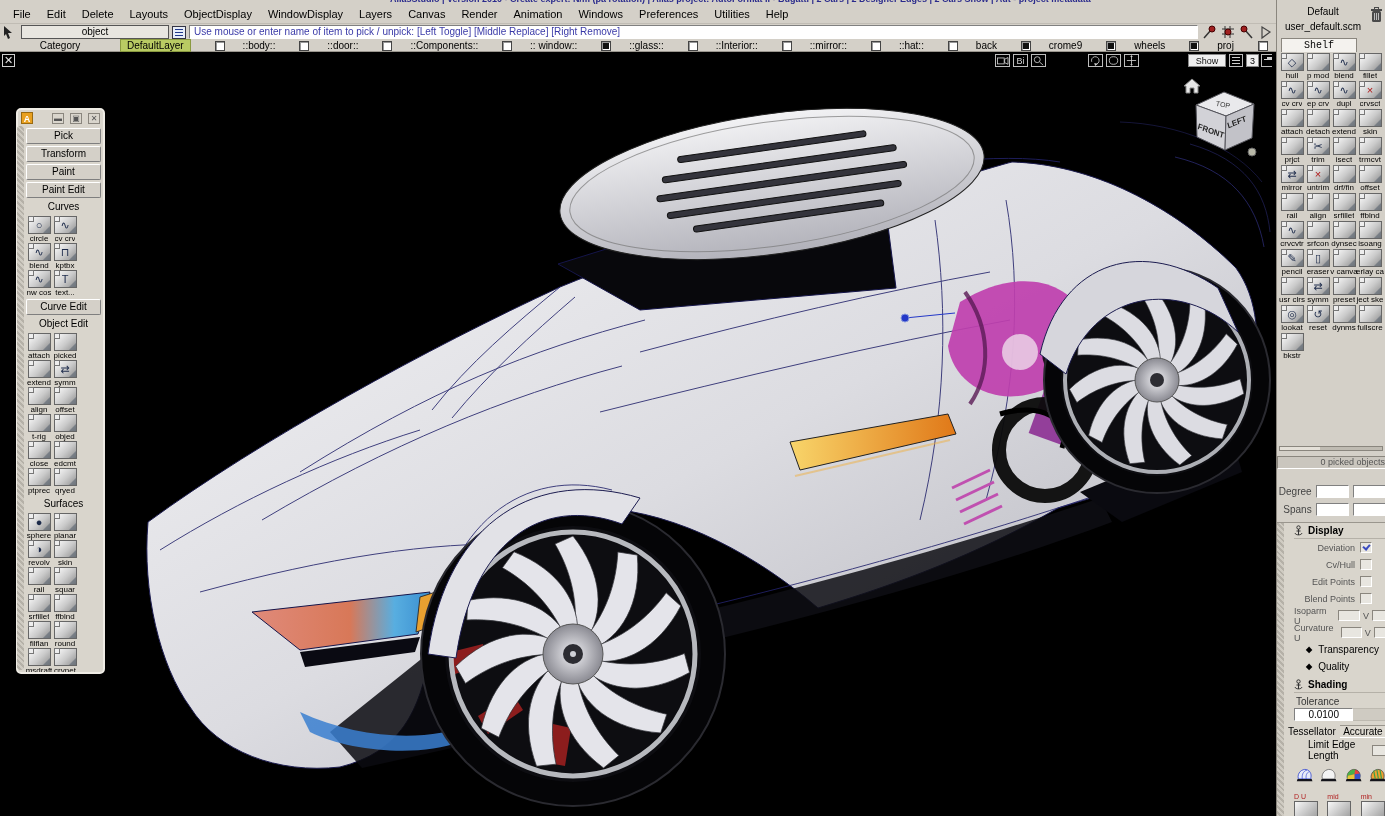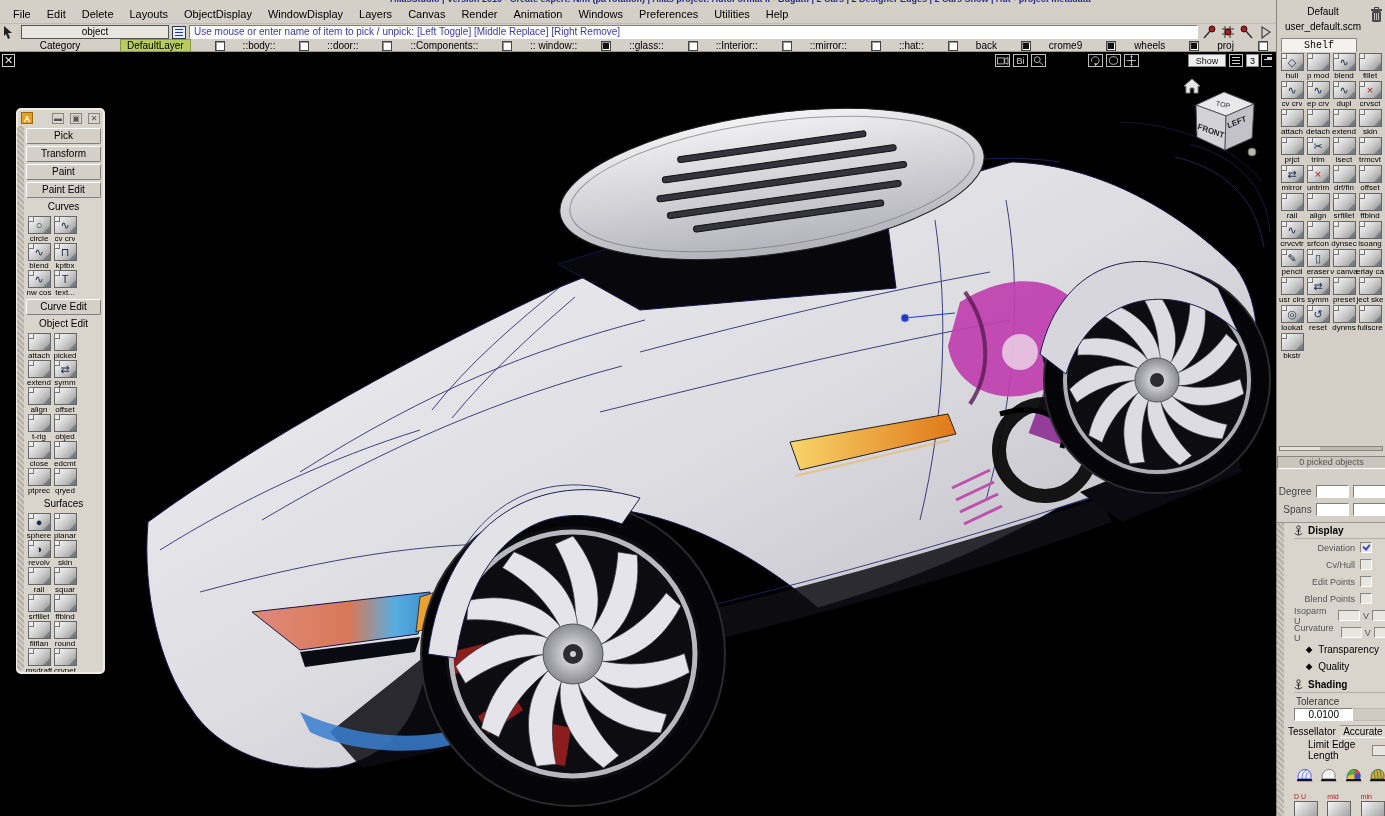--- a/index.html
+++ b/index.html
@@ -62,21 +62,21 @@
   #sess { position:absolute; left:0; top:0; width:109px; height:38px; }
   #sess-name { position:absolute; left:0; top:6px; width:92px; text-align:center; font-size:10px; }
   #sess-file { position:absolute; left:0; top:21px; width:92px; text-align:center; font-size:10px; }
   #trash { position:absolute; right:2px; top:6px; }
   #shelf-tab { position:absolute; left:4px; top:38px; width:76px; height:14px; background:#f4f2ee; border:1px solid #8a867e; border-bottom:none; font-size:10px; text-align:center; line-height:13px;font-family:Liberation Mono, monospace; }
   #shelf-grid { position:absolute; left:0px; top:53px; width:109px; display:flex; flex-wrap:wrap; padding-left:2px; }
   #shelf-grid .tool { width:26px; margin-bottom:1px; }
   #shelf-scroll { position:absolute; left:2px; top:446px; width:104px; height:5px; background:#bfbbb2; border:1px solid #8a867e; }
   #shelf-scroll i { display:block; width:40px; height:3px; background:#e4e0d8; }
 
-  #picked-bar { position:absolute; left:0; top:456px; width:109px; height:13px; background:#cac6be; border:1px solid; border-color:#8a867e #fff #fff #8a867e; font-size:9px; color:#555; text-align:center; line-height:11px; }
+  #picked-bar { position:absolute; left:0; top:456px; width:109px; height:13px; background:#cac6be; border:1px solid; border-color:#8a867e #fff #fff #8a867e; font-size:9px; color:#555; text-align:right; line-height:11px; }
   .ds-row { display:flex; align-items:center; gap:4px; height:18px; }
   .ds-label { width:40px; text-align:right; font-size:10px; color:#444; }
   #degree-spans { position:absolute; left:0; top:482px; width:109px; }
   #degree-spans .inp { width:38px; height:13px; }
   #lower { position:absolute; left:0; top:522px; width:109px; height:294px; background:#d9d5cc; border-top:1px solid #9a968e; padding-left:17px; }
   #lower::before { content:""; position:absolute; left:0; top:0; bottom:0; width:7px; background:repeating-linear-gradient(45deg,#cfcbc2 0 2px,#b5b1a8 2px 4px); }
   .sec-hdr { display:flex; align-items:center; gap:5px; height:16px; font-size:10px; font-weight:bold; border-bottom:1px solid #b5b1a8; }
   .disp-row { display:flex; align-items:center; justify-content:flex-end; gap:5px; height:17px; padding-right:14px; font-size:9px; color:#555; }
   .disp-cb { width:12px; height:11px; background:#e8e6e0; border:1px solid; border-color:#8a867e #fff #fff #8a867e; position:relative; }
   .disp-cb.checked::after { content:""; position:absolute; left:2px; top:1px; width:5px; height:3px; border-left:2px solid #3a4ac0; border-bottom:2px solid #3a4ac0; transform:rotate(-50deg); }

